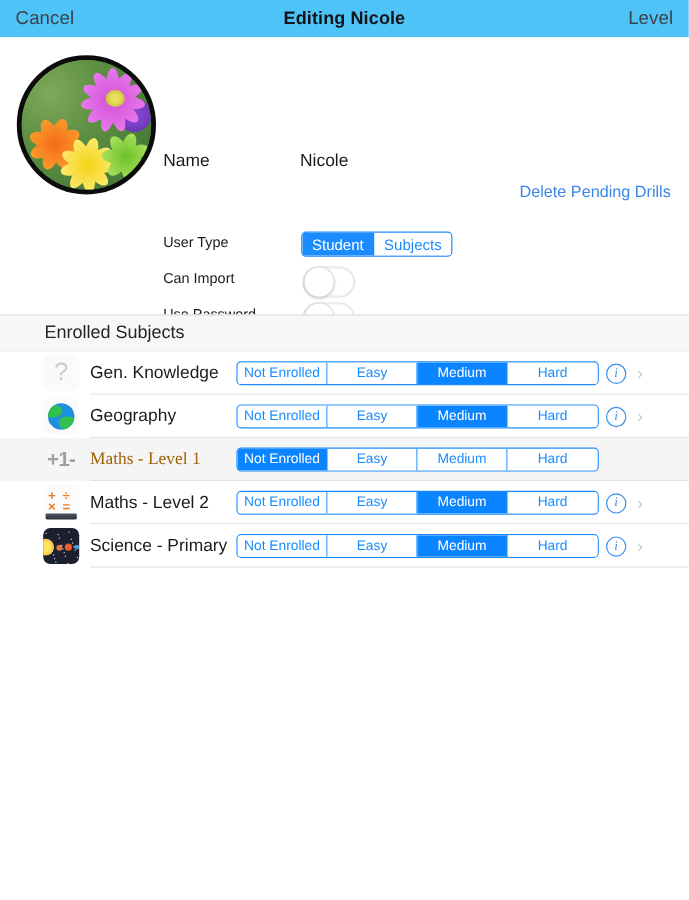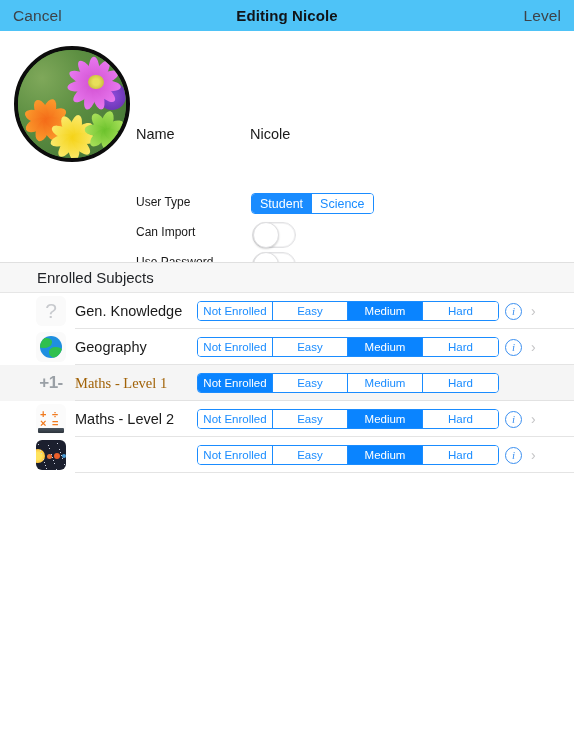--- a/index.html
+++ b/index.html
@@ -389,25 +389,26 @@
           <div class="p" style="transform: rotate(40.7273deg);"></div>
           <div class="p" style="transform: rotate(8deg);"></div>
         <div class="core"></div>
       </div>
     </div>
   </div>
 
   <div class="name-label">Name</div>
   <div class="name-value">Nicole</div>
 
+  <div class="delete-link">Delete Pending Drills</div>
 
   <div class="field-label lbl-usertype">User Type</div>
   <div class="seg-usertype">
     <div class="sg on">Student</div>
-    <div class="sg">Science</div>
+    <div class="sg">Subjects</div>
   </div>
 
   <div class="field-label lbl-canimport">Can Import</div>
   <div class="toggle tg-canimport">
     <div class="knob"></div>
   </div>
 
   <div class="field-label lbl-usepassword">Use Password</div>
   <div class="toggle tg-usepassword">
     <div class="knob"></div>
@@ -500,20 +501,21 @@
         <div class="star" style="left: 18px; top: 23px;"></div>
         <div class="star" style="left: 26px; top: 18px;"></div>
         <div class="star" style="left: 5px; top: 13px;"></div>
         <div class="star" style="left: 13px; top: 8px;"></div>
         <div class="star" style="left: 21px; top: 3px;"></div>
         <div class="star" style="left: 29px; top: 27px;"></div>
         <div class="star" style="left: 8px; top: 22px;"></div>
         <div class="star" style="left: 16px; top: 17px;"></div>
         <div class="star" style="left: 24px; top: 12px;"></div>
       </div>
+      <div class="row-label">Science - Primary</div>
       <div class="seg-level">
         <div class="sg sg-0">Not Enrolled</div>
         <div class="sg sg-1">Easy</div>
         <div class="sg sg-2 on">Medium</div>
         <div class="sg sg-3">Hard</div>
       </div>
       <div class="info-btn">i</div>
       <div class="chevron">›</div>
     </div>
   </div>

